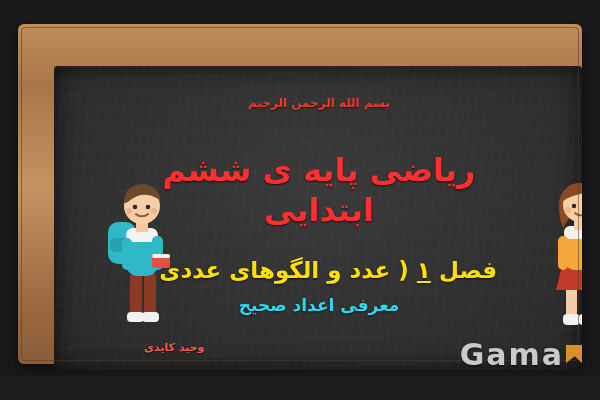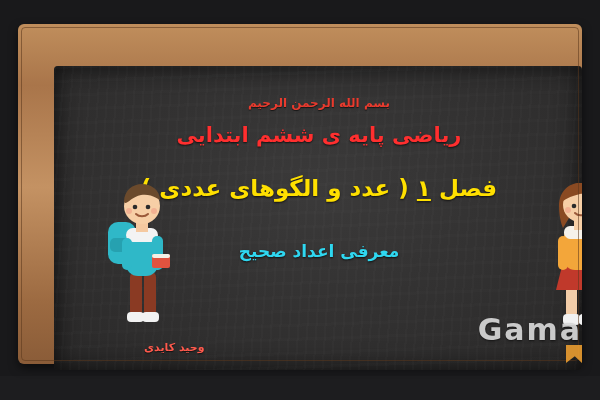--- a/index.html
+++ b/index.html
@@ -78,23 +78,23 @@
     font-family: "DejaVu Sans", sans-serif;
     font-size: 12px;
     font-weight: bold;
     margin-top: 22px;
     letter-spacing: 0.2px;
     text-shadow: 0 1px 1px rgba(0,0,0,0.6);
   }
 
   .title-main {
     color: #ff2f2f;
-    font-size: 21px;
-    font-weight: bold;
-    margin-top: 12px;
+    font-size: 32px;
+    font-weight: bold;
+    margin-top: 40px;
     line-height: 1.25;
     text-shadow: 0 1px 2px rgba(0,0,0,0.7);
   }
 
   .title-chapter {
     color: #ffe000;
     font-size: 23px;
     font-weight: bold;
     margin-top: 26px;
     line-height: 1.25;
@@ -102,21 +102,21 @@
   }
   .title-chapter .underlined {
     text-decoration: underline;
     text-underline-offset: 3px;
   }
 
   .subtitle {
     color: #2fd7f0;
     font-size: 17px;
     font-weight: bold;
-    margin-top: 38px;
+    margin-top: 10px;
     text-shadow: 0 1px 2px rgba(0,0,0,0.7);
   }
 
   .author {
     position: absolute;
     left: 62px;
     bottom: 16px;
     color: #ff5a4d;
     font-size: 11px;
     font-weight: bold;
@@ -132,21 +132,20 @@
   .char-girl { left: 490px; top: 108px; }
 
   
   .watermark {
     position: absolute;
     right: 18px;
     bottom: 6px;
     display: flex;
     align-items: flex-end;
     opacity: 0.92;
-    flex-direction: column;
   }
   .watermark .wm-text {
     font-family: "DejaVu Sans", sans-serif;
     font-size: 30px;
     font-weight: bold;
     letter-spacing: 2px;
     color: #d8d8d8;
     line-height: 1;
     text-shadow: 0 1px 2px rgba(0,0,0,0.6);
   }

